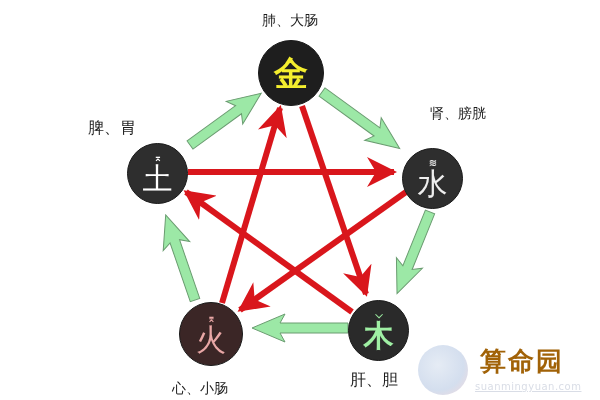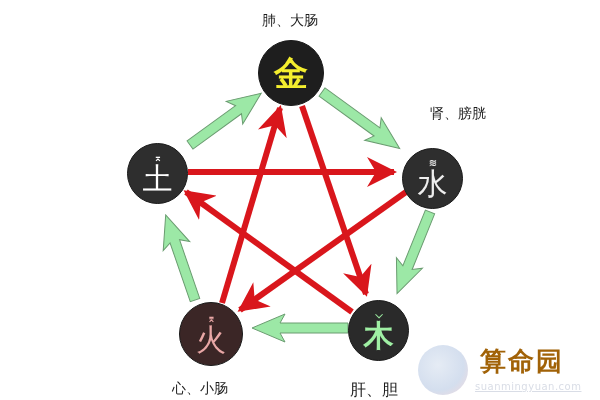--- a/index.html
+++ b/index.html
@@ -60,20 +60,21 @@
         <path d="M0,-5 L62,-5 L57,-14 L90,0 L57,14 L62,5 L0,5 z"></path>
       </g>
     </g>
   </svg>
 
   <div class="organ-label" style="left:262px;top:12px;">肺、大肠</div>
   <div class="node-circle" style="left:258px;top:40px;width:66px;height:66px;background:#1e1e1e;">
     <span class="node-glyph" style="color:#f4ee2e;font-size:34px;line-height:36px;">金</span>
   </div>
 
+  <div class="organ-label" style="left:88px;top:118px;font-size:16px;">脾、胃</div>
   <div class="node-circle" style="left:127px;top:143px;width:61px;height:61px;background:#2e2e2e;">
     <span class="node-mark" style="color:#ffffff;">⌅</span>
     <span class="node-glyph" style="color:#ffffff;font-weight:normal;">土</span>
   </div>
 
   <div class="organ-label" style="left:430px;top:105px;">肾、膀胱</div>
   <div class="node-circle" style="left:402px;top:148px;width:61px;height:61px;background:#2e2e2e;">
     <span class="node-mark" style="color:#eeeeee;">≋</span>
     <span class="node-glyph" style="color:#eeeeee;font-weight:normal;">水</span>
   </div>
@@ -81,18 +82,18 @@
   <div class="node-circle" style="left:179px;top:302px;width:64px;height:64px;background:#3b2626;">
     <span class="node-mark" style="color:#e9a7a6;">⌆</span>
     <span class="node-glyph" style="color:#e9a7a6;font-weight:normal;">火</span>
   </div>
   <div class="organ-label" style="left:172px;top:380px;">心、小肠</div>
 
   <div class="node-circle" style="left:348px;top:300px;width:61px;height:61px;background:#2a2a2a;">
     <span class="node-mark" style="color:#9ff0a4;">⌵</span>
     <span class="node-glyph" style="color:#9ff0a4;">木</span>
   </div>
-  <div class="organ-label" style="left:350px;top:370px;font-size:16px;margin-top:10px;">肝、胆</div>
+  <div class="organ-label" style="left:350px;top:370px;font-size:16px;">肝、胆</div>
 
   <div class="wm-logo" style="left:418px;top:345px;"></div>
   <div class="wm-text" style="left:480px;top:344px;">算命园</div>
   <div class="wm-url" style="left:475px;top:381px;text-decoration:underline;">suanmingyuan.com</div>
 </div>
 
 </body></html>

